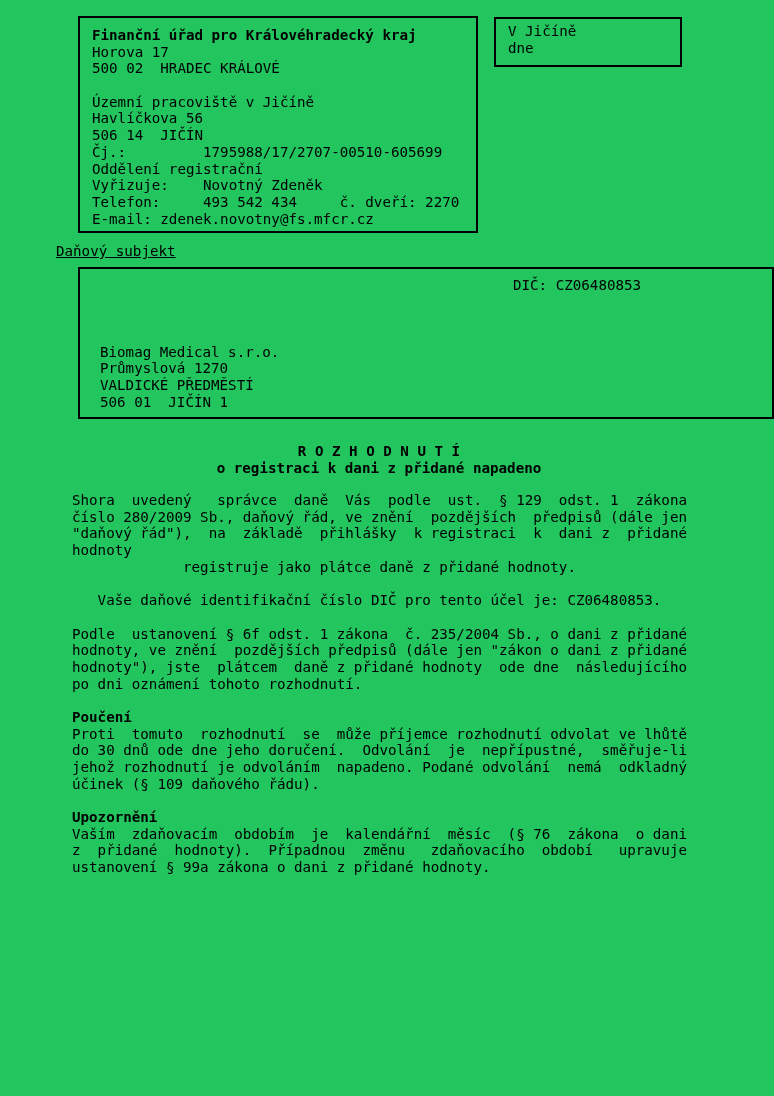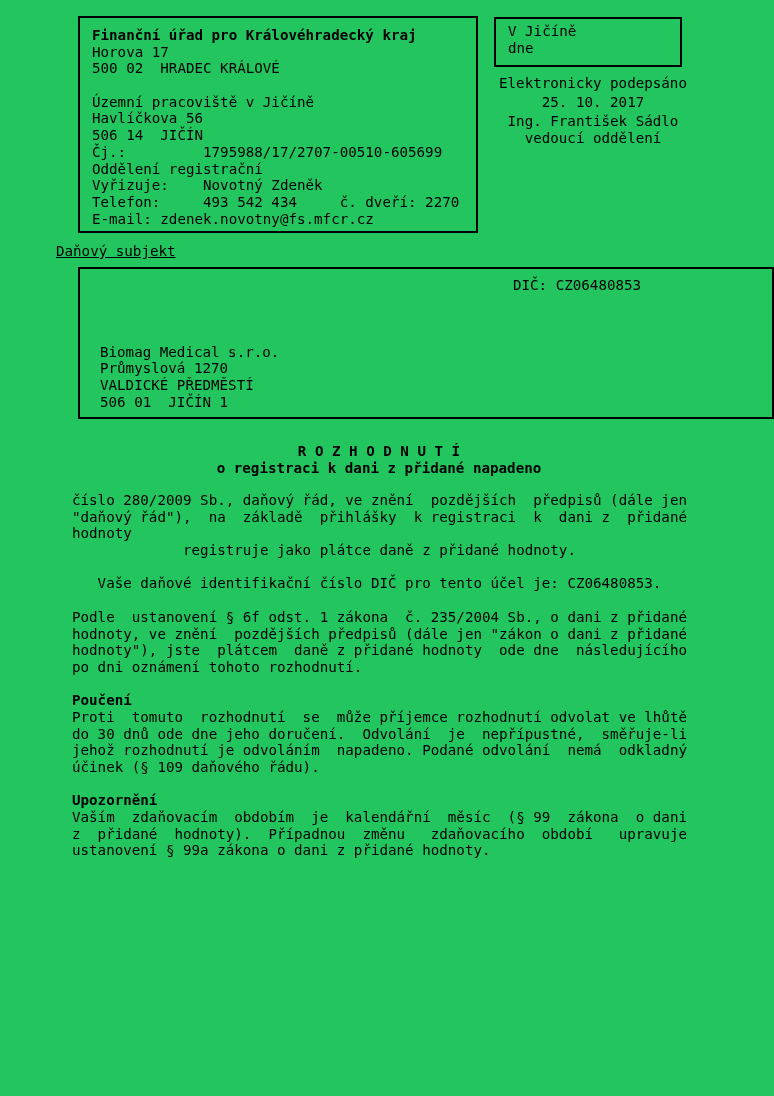--- a/index.html
+++ b/index.html
@@ -75,63 +75,58 @@
       <div class="line">Vyřizuje:    Novotný Zdeněk</div>
       <div class="line">Telefon:     493 542 434     č. dveří: 2270</div>
       <div class="line">E-mail: zdenek.novotny@fs.mfcr.cz</div>
     </div>
 
   <div class="date-box">
       <div class="line">V Jičíně</div>
       <div class="line">dne</div>
     </div>
 
-  <div class="signature">
-    <div class="line">Elektronicky podepsáno</div>
-    <div class="line sig-date">25. 10. 2017</div>
-    <div class="line">Ing. František Sádlo</div>
-    <div class="line">vedoucí oddělení</div>
-  </div>
 
   <div class="subject-label line">Daňový subjekt</div>
 
   <div class="subject-box">
     <div class="dic-line">DIČ: CZ06480853</div>
     <div class="subject-spacer"></div>
     <div>
         <div class="line">Biomag Medical s.r.o.</div>
         <div class="line">Průmyslová 1270</div>
         <div class="line">VALDICKÉ PŘEDMĚSTÍ</div>
         <div class="line">506 01  JIČÍN 1</div>
       </div>
   </div>
 
   <div class="doc-title">
     <div class="line">R O Z H O D N U T Í</div>
     <div class="line">o registraci k dani z přidané napadeno</div>
   </div>
 
   <div class="body-text">
+      <div class="line">Shora  uvedený   správce  daně  Vás  podle  ust.  § 129  odst. 1  zákona</div>
       <div class="line">číslo 280/2009 Sb., daňový řád, ve znění  pozdějších  předpisů (dále jen</div>
       <div class="line">"daňový řád"),  na  základě  přihlášky  k registraci  k  dani z  přidané</div>
       <div class="line">hodnoty</div>
       <div class="line">             registruje jako plátce daně z přidané hodnoty.</div>
       <div class="line">&nbsp;</div>
       <div class="line">   Vaše daňové identifikační číslo DIČ pro tento účel je: CZ06480853.</div>
       <div class="line">&nbsp;</div>
       <div class="line">Podle  ustanovení § 6f odst. 1 zákona  č. 235/2004 Sb., o dani z přidané</div>
       <div class="line">hodnoty, ve znění  pozdějších předpisů (dále jen "zákon o dani z přidané</div>
       <div class="line">hodnoty"), jste  plátcem  daně z přidané hodnoty  ode dne  následujícího</div>
       <div class="line">po dni oznámení tohoto rozhodnutí.</div>
       <div class="line">&nbsp;</div>
       <div class="line bold">Poučení</div>
       <div class="line">Proti  tomuto  rozhodnutí  se  může příjemce rozhodnutí odvolat ve lhůtě</div>
       <div class="line">do 30 dnů ode dne jeho doručení.  Odvolání  je  nepřípustné,  směřuje-li</div>
       <div class="line">jehož rozhodnutí je odvoláním  napadeno. Podané odvolání  nemá  odkladný</div>
       <div class="line">účinek (§ 109 daňového řádu).</div>
       <div class="line">&nbsp;</div>
       <div class="line bold">Upozornění</div>
-      <div class="line">Vaším  zdaňovacím  obdobím  je  kalendářní  měsíc  (§ 99  zákona  o dani</div>
+      <div class="line">Vaším  zdaňovacím  obdobím  je  kalendářní  měsíc  (§ 76  zákona  o dani</div>
       <div class="line">z  přidané  hodnoty).  Případnou  změnu   zdaňovacího  období   upravuje</div>
       <div class="line">ustanovení § 99a zákona o dani z přidané hodnoty.</div>
     </div>
 
 </div>
 
 </body></html>

